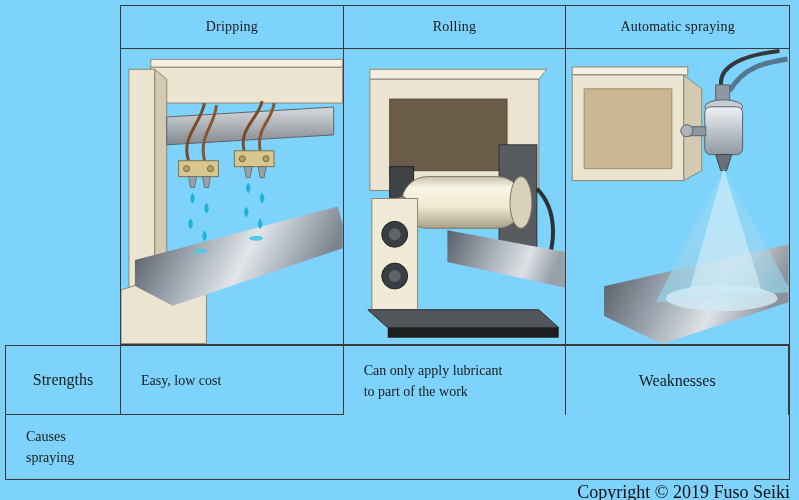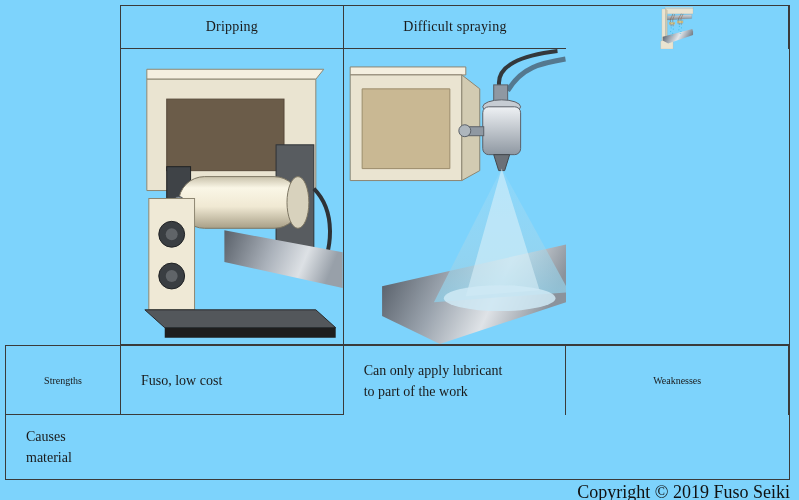--- a/index.html
+++ b/index.html
@@ -20,39 +20,40 @@
   .cell{box-sizing:border-box;}
   .br{border-right:1px solid #3a3a3a;}
   .bb{border-bottom:1px solid #3a3a3a;}
   .header-cell{
     display:flex;align-items:center;justify-content:center;
     font-size:14px;letter-spacing:0.2px;
   }
   .illus-cell{position:relative;overflow:hidden;display:flex;align-items:flex-end;justify-content:center;}
   .illus-cell svg{display:block;width:100%;height:100%;}
   .label-cell{
-    display:flex;align-items:center;justify-content:center;font-size:10px;
+    display:flex;align-items:center;justify-content:center;font-size:16px;
   }
   .text-cell{
     display:flex;align-items:center;justify-content:flex-start;
     padding:8px 10px 8px 20px;font-size:14px;line-height:1.5;
     white-space:pre-line;text-align:left;
   }
   .copyright{
     position:absolute;right:9px;top:482px;font-size:18px;color:#111;
   }
 </style>
 </head>
 <body>
 
 <div class="page">
 
   <div class="top-grid">
     <div class="cell header-cell br bb">Dripping</div>
-    <div class="cell header-cell bb">Difficult spraying</div>
+    <div class="cell header-cell br bb">Rolling</div>
+    <div class="cell header-cell bb">Automatic spraying</div>
 
     <div class="cell illus-cell br">
       <svg viewBox="0 0 223 296" aria-hidden="true">
         <defs>
           <linearGradient id="d-sheet" x1="0%" y1="0%" x2="100%" y2="25%">
             <stop offset="0%" stop-color="#3f454d"></stop>
             <stop offset="35%" stop-color="#9aa3ad"></stop>
             <stop offset="62%" stop-color="#e2e6ea"></stop>
             <stop offset="82%" stop-color="#aab2bb"></stop>
             <stop offset="100%" stop-color="#7b838c"></stop>
@@ -207,22 +208,22 @@
           <polygon points="158,120 90,254 226,244" fill="url(#s-spray)"></polygon>
           <polygon points="158,120 122,248 196,242" fill="#dff2fa" opacity="0.55"></polygon>
           <ellipse cx="156" cy="250" rx="56" ry="13" fill="#cfe9f4" opacity="0.85"></ellipse>
         </g>
       </svg>
     </div>
   </div>
 
   <div class="bottom-grid">
     <div class="cell label-cell br bb">Strengths</div>
-    <div class="cell text-cell br bb">Fuso, low cost</div>
+    <div class="cell text-cell br bb">Easy, low cost</div>
 
     <div class="cell text-cell br">Can only apply lubricant
 to part of the work</div>
     <div class="cell label-cell br">Weaknesses</div>
-    <div class="cell text-cell">Causes material</div>
+    <div class="cell text-cell">Causes spraying</div>
   </div>
 
   <div class="copyright">Copyright © 2019 Fuso Seiki</div>
 </div>
 
 </body></html>

